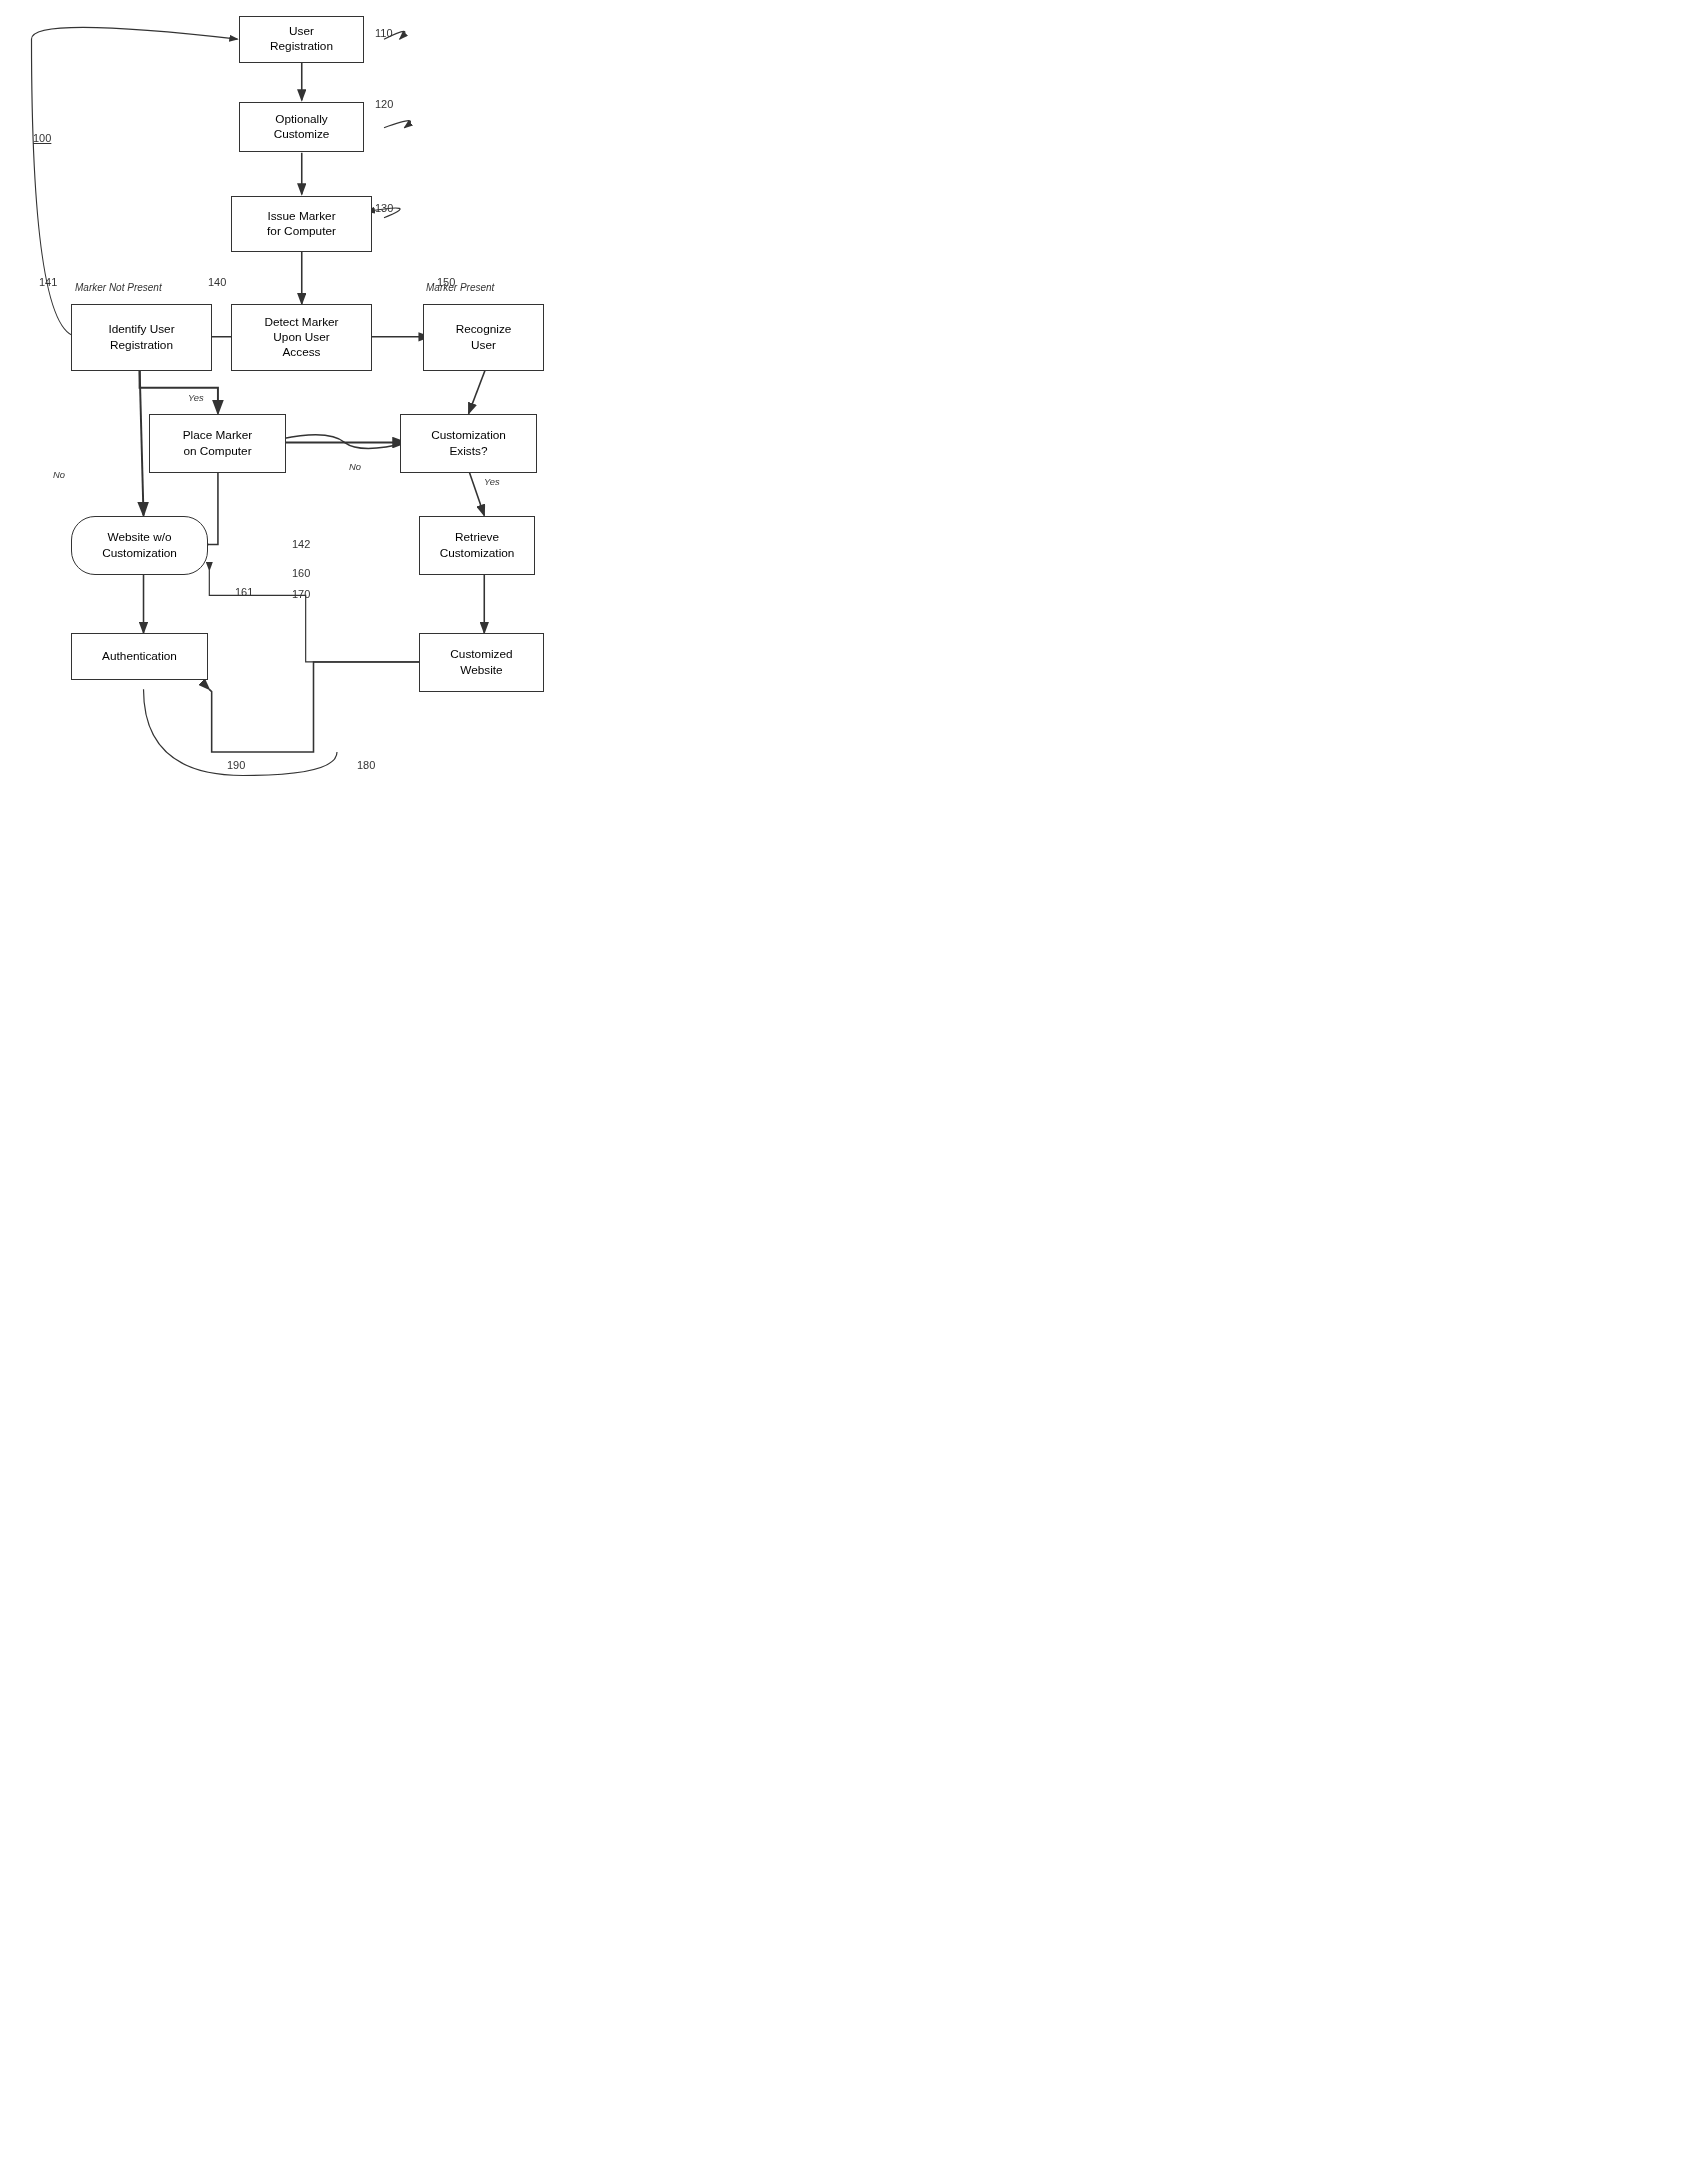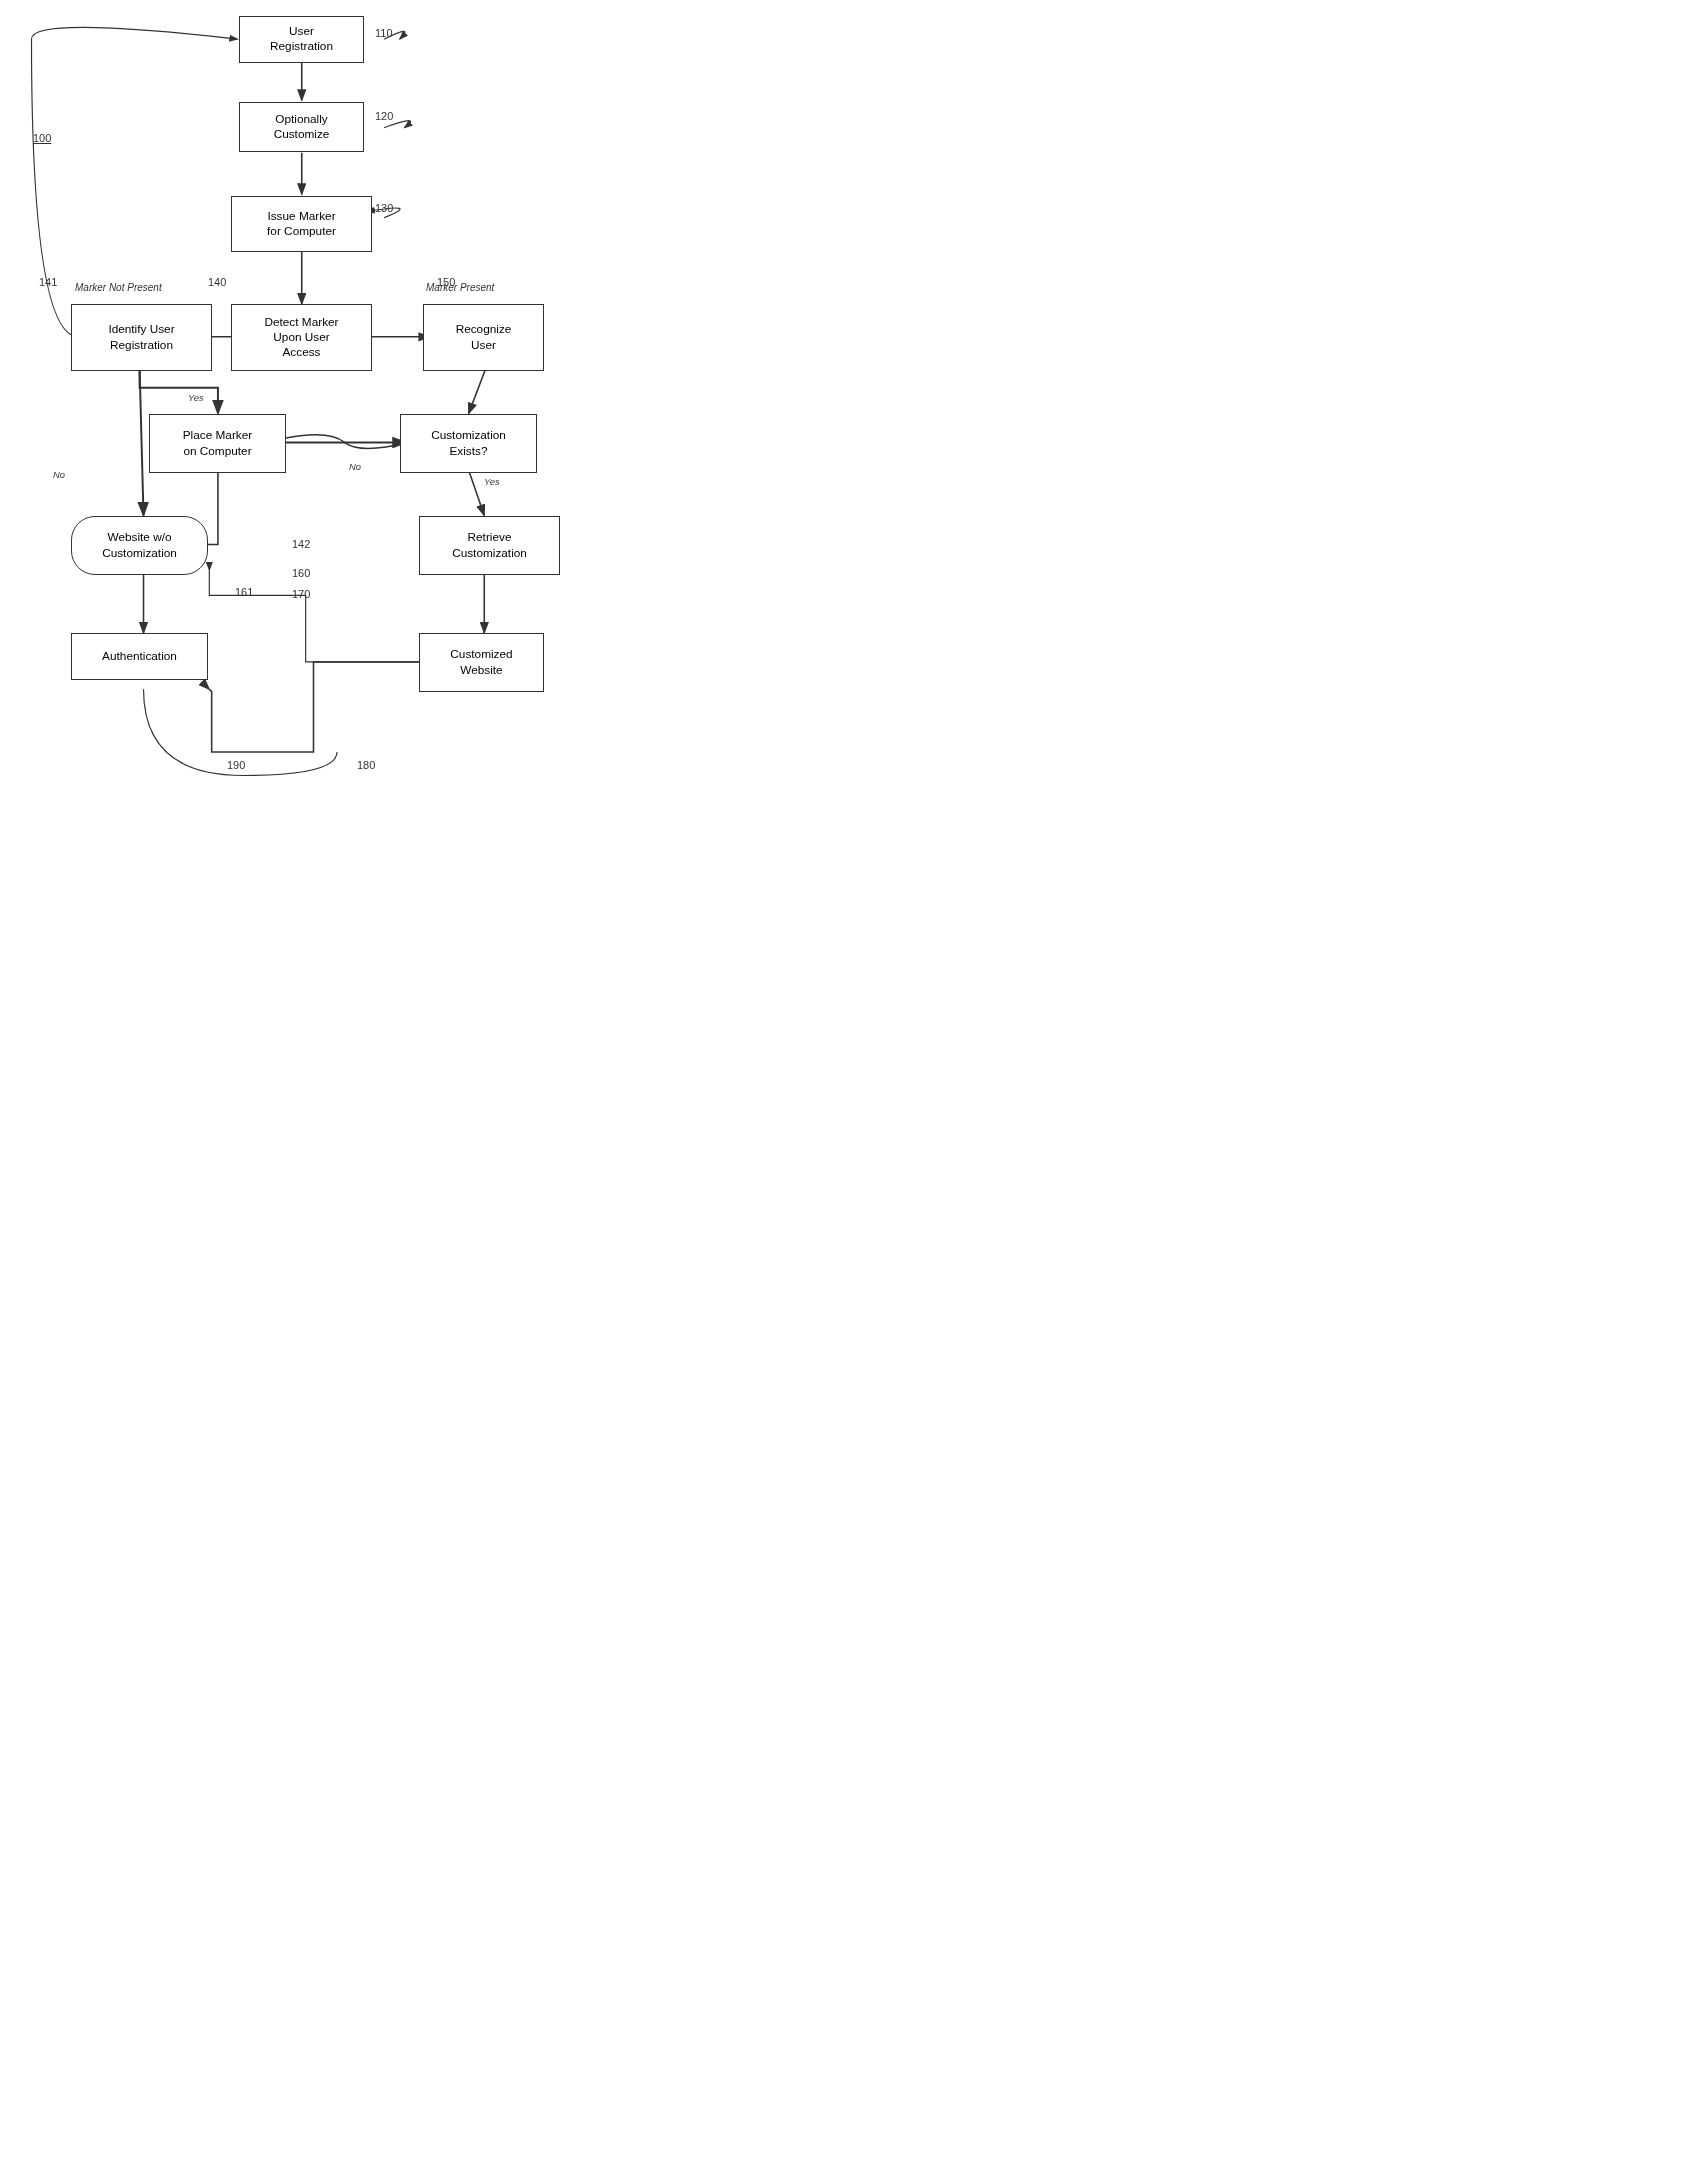--- a/index.html
+++ b/index.html
@@ -113,26 +113,26 @@
 
   <div class="box" style="left:239px; top:15.7px; width:125px; height:47px;">User<br>Registration</div>
   <div class="box" style="left:239px; top:102px; width:125px; height:50px;">Optionally<br>Customize</div>
   <div class="box" style="left:231px; top:196px; width:141px; height:56px;">Issue Marker<br>for Computer</div>
   <div class="box" style="left:231px; top:304px; width:141px; height:67px;">Detect Marker<br>Upon User<br>Access</div>
   <div class="box" style="left:71px; top:304px; width:141px; height:67px;">Identify User<br>Registration</div>
   <div class="box" style="left:423px; top:304px; width:121px; height:67px;">Recognize<br>User</div>
   <div class="box" style="left:149px; top:414px; width:137px; height:59px;">Place Marker<br>on Computer</div>
   <div class="box" style="left:400px; top:414px; width:137px; height:59px;">Customization<br>Exists?</div>
   <div class="box" style="left:71px; top:516px; width:137px; height:59px;border-radius:24px;">Website w/o<br>Customization</div>
-  <div class="box" style="left:419px; top:516px; width:141px; height:59px;text-align:center;">Retrieve<br>Customization</div>
+  <div class="box" style="left:419px; top:516px; width:116px; height:59px;text-align:center;">Retrieve<br>Customization</div>
   <div class="box" style="left:71px; top:633px; width:137px; height:47px;">Authentication</div>
   <div class="box" style="left:419px; top:633px; width:125px; height:59px;">Customized<br>Website</div>
 
   <div class="ref-num" style="left:375px; top:27.4px;">110</div>
-  <div class="ref-num" style="left:375px; top:110px;">120</div>
+  <div class="ref-num" style="left:375px; top:98px;">120</div>
   <div class="ref-num" style="left:375px; top:202px;">130</div>
   <div class="ref-num" style="left:208px; top:276px;">140</div>
   <div class="ref-num" style="left:39px; top:276px;">141</div>
   <div class="ref-num" style="left:437px; top:276px;">150</div>
   <div class="ref-num" style="left:292px; top:538px;">142</div>
   <div class="ref-num" style="left:292px; top:567px;">160</div>
   <div class="ref-num" style="left:235px; top:586px;">161</div>
   <div class="ref-num" style="left:292px; top:588px;">170</div>
   <div class="ref-num" style="left:227px; top:759px;">190</div>
   <div class="ref-num" style="left:357px; top:759px;">180</div>

